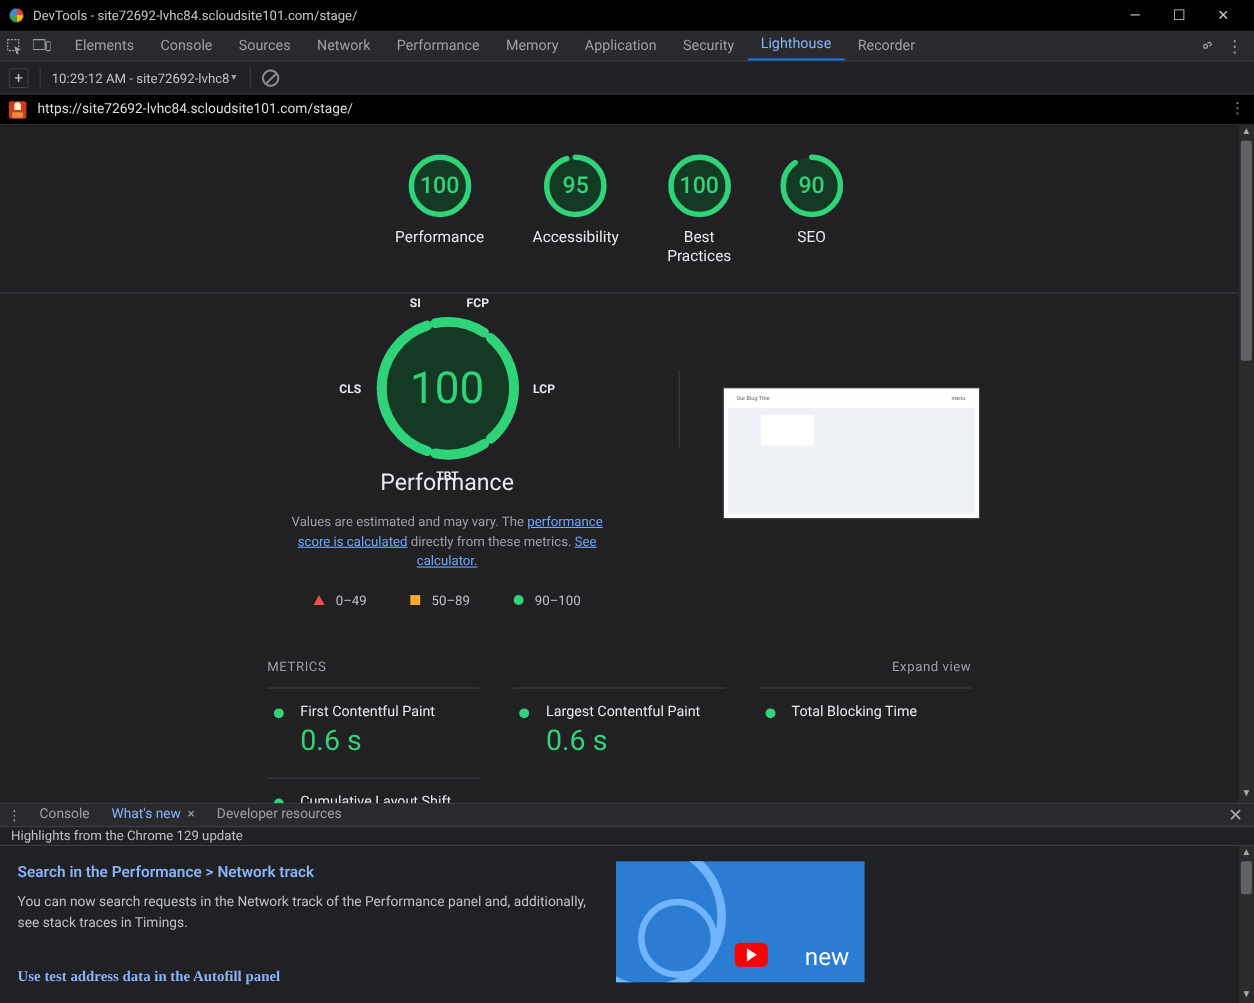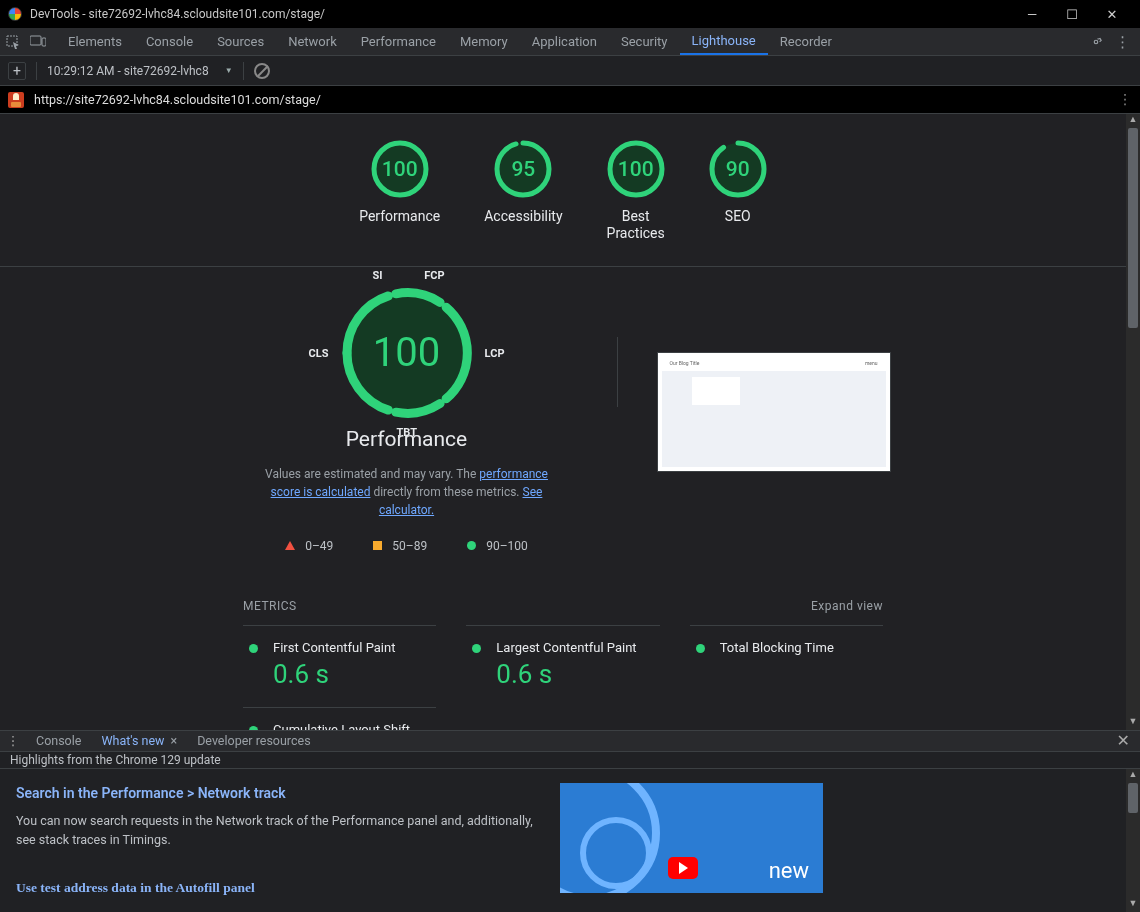--- a/index.html
+++ b/index.html
@@ -34,21 +34,21 @@
   .tab.active { color:#8ab4f8; border-bottom:2px solid #1a73e8; }
   .tabsbar .right { margin-left:auto; display:flex; gap:12px; padding-right:10px; color:#9aa0a6; align-items:center;}
   
   .toolbar {
     height: 30px; background: #202124; border-bottom:1px solid #3c4043;
     display:flex; align-items:center; gap:10px; padding-left:8px; color:#bdc1c6;
     font-size:12px;
   }
   .plusbtn { width:18px; height:18px; display:flex; align-items:center; justify-content:center;
     border:1px solid #3c4043; border-radius:2px; font-size:14px; color:#bdc1c6;}
-  .ts { display:flex; align-items:center; gap:16px;}
+  .ts { display:flex; align-items:center; gap:0;}
   .caret { font-size:8px; color:#9aa;}
   .prohibit { width:16px; height:16px; border:2px solid #888; border-radius:50%; position:relative;}
   .prohibit::after { content:""; position:absolute; width:2px; height:14px; background:#888; left:6px; top:-1px; transform:rotate(45deg);}
   
   .urlbar {
     height: 28px; background:#000; border-bottom:1px solid #3c4043;
     display:flex; align-items:center; padding:0 8px; gap:10px; font-size:12.5px; color:#ddd;
   }
   .lhicon { width:16px; height:16px; background:#cc3d1f; border-radius:2px; position:relative;}
   .lhicon::after { content:""; position:absolute; top:1px; left:5px; width:6px; height:7px; background:#fff0cc; border-radius:3px 3px 0 0;}
@@ -101,21 +101,21 @@
   .drawertabs { height:28px; background:#292a2d; display:flex; align-items:center; padding-left:6px; font-size:12.5px; color:#9aa0a6; border-bottom:1px solid #3c4043;}
   .dkebab { width:14px; text-align:center; color:#aaa; margin-right:6px;}
   .dtab { padding:0 10px; height:100%; display:flex; align-items:center; cursor:pointer; gap:6px;}
   .dtab.active { color:#8ab4f8; }
   .dclose { margin-left:auto; padding:0 10px; font-size:16px; color:#aaa;}
   .highlights { height:24px; display:flex; align-items:center; padding:0 10px; font-size:12px; color:#bdc1c6; border-bottom:1px solid #3c4043;}
   .drawerbody { flex:1; display:flex; position:relative;}
   .wnleft { width:560px; padding:14px 16px; font-size:12.5px; color:#bdc1c6; line-height:1.5;}
   .wnleft .h { color:#8ab4f8; font-weight:600; font-size:14px; margin-bottom:8px;}
   .wnleft .h2 { color:#8ab4f8; font-weight:600; font-size:13.5px; margin-top:28px;font-family:Liberation Serif, serif;}
-  .wnright { width:263px; height:110px; background:#2b7cd3; margin-top:14px; position:relative; overflow:hidden;}
+  .wnright { width:226px; height:110px; background:#2b7cd3; margin-top:14px; position:relative; overflow:hidden;}
   .wnright .circle { position:absolute; width:140px; height:140px; border:8px solid #6fb4ff; border-radius:50%; left:-40px; top:-20px;}
   .wnright .circle2 { position:absolute; width:72px; height:72px; border:6px solid #6fb4ff; border-radius:50%; left:20px; top:34px;}
   .wnright .txt { position:absolute; right:14px; bottom:10px; font-size:22px; color:#fff;}
   .play { position:absolute; left:108px; top:74px; width:30px; height:22px; background:#ff0000; border-radius:5px;}
   .play::after { content:""; position:absolute; left:11px; top:5px; border-left:9px solid #fff; border-top:6px solid transparent; border-bottom:6px solid transparent;}
   .drawer .vscroll { top:0; bottom:0; }
 </style>
 </head>
 <body>
 

